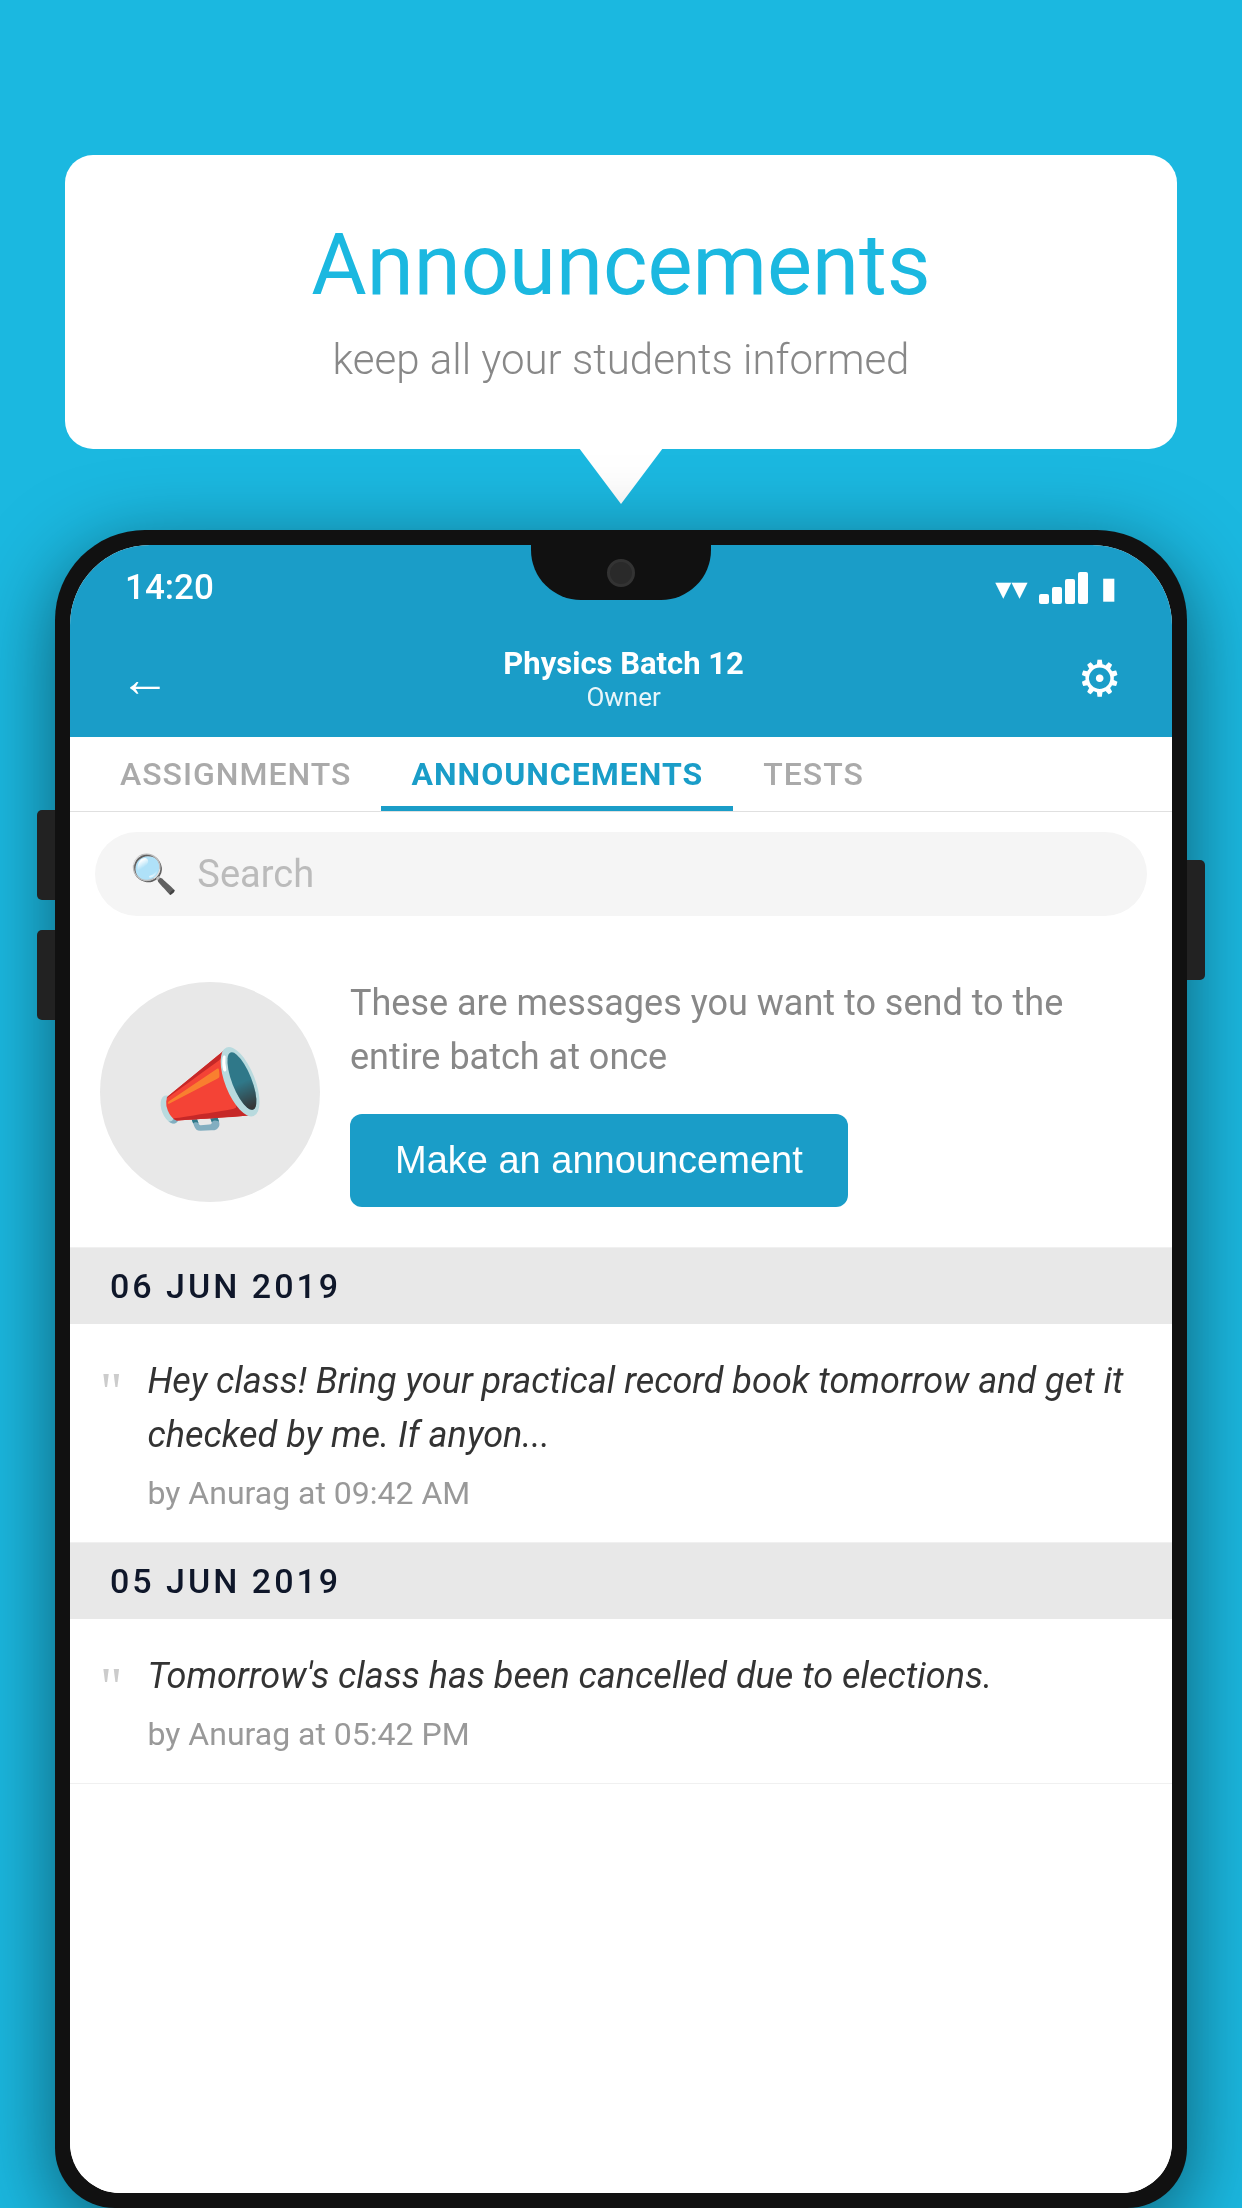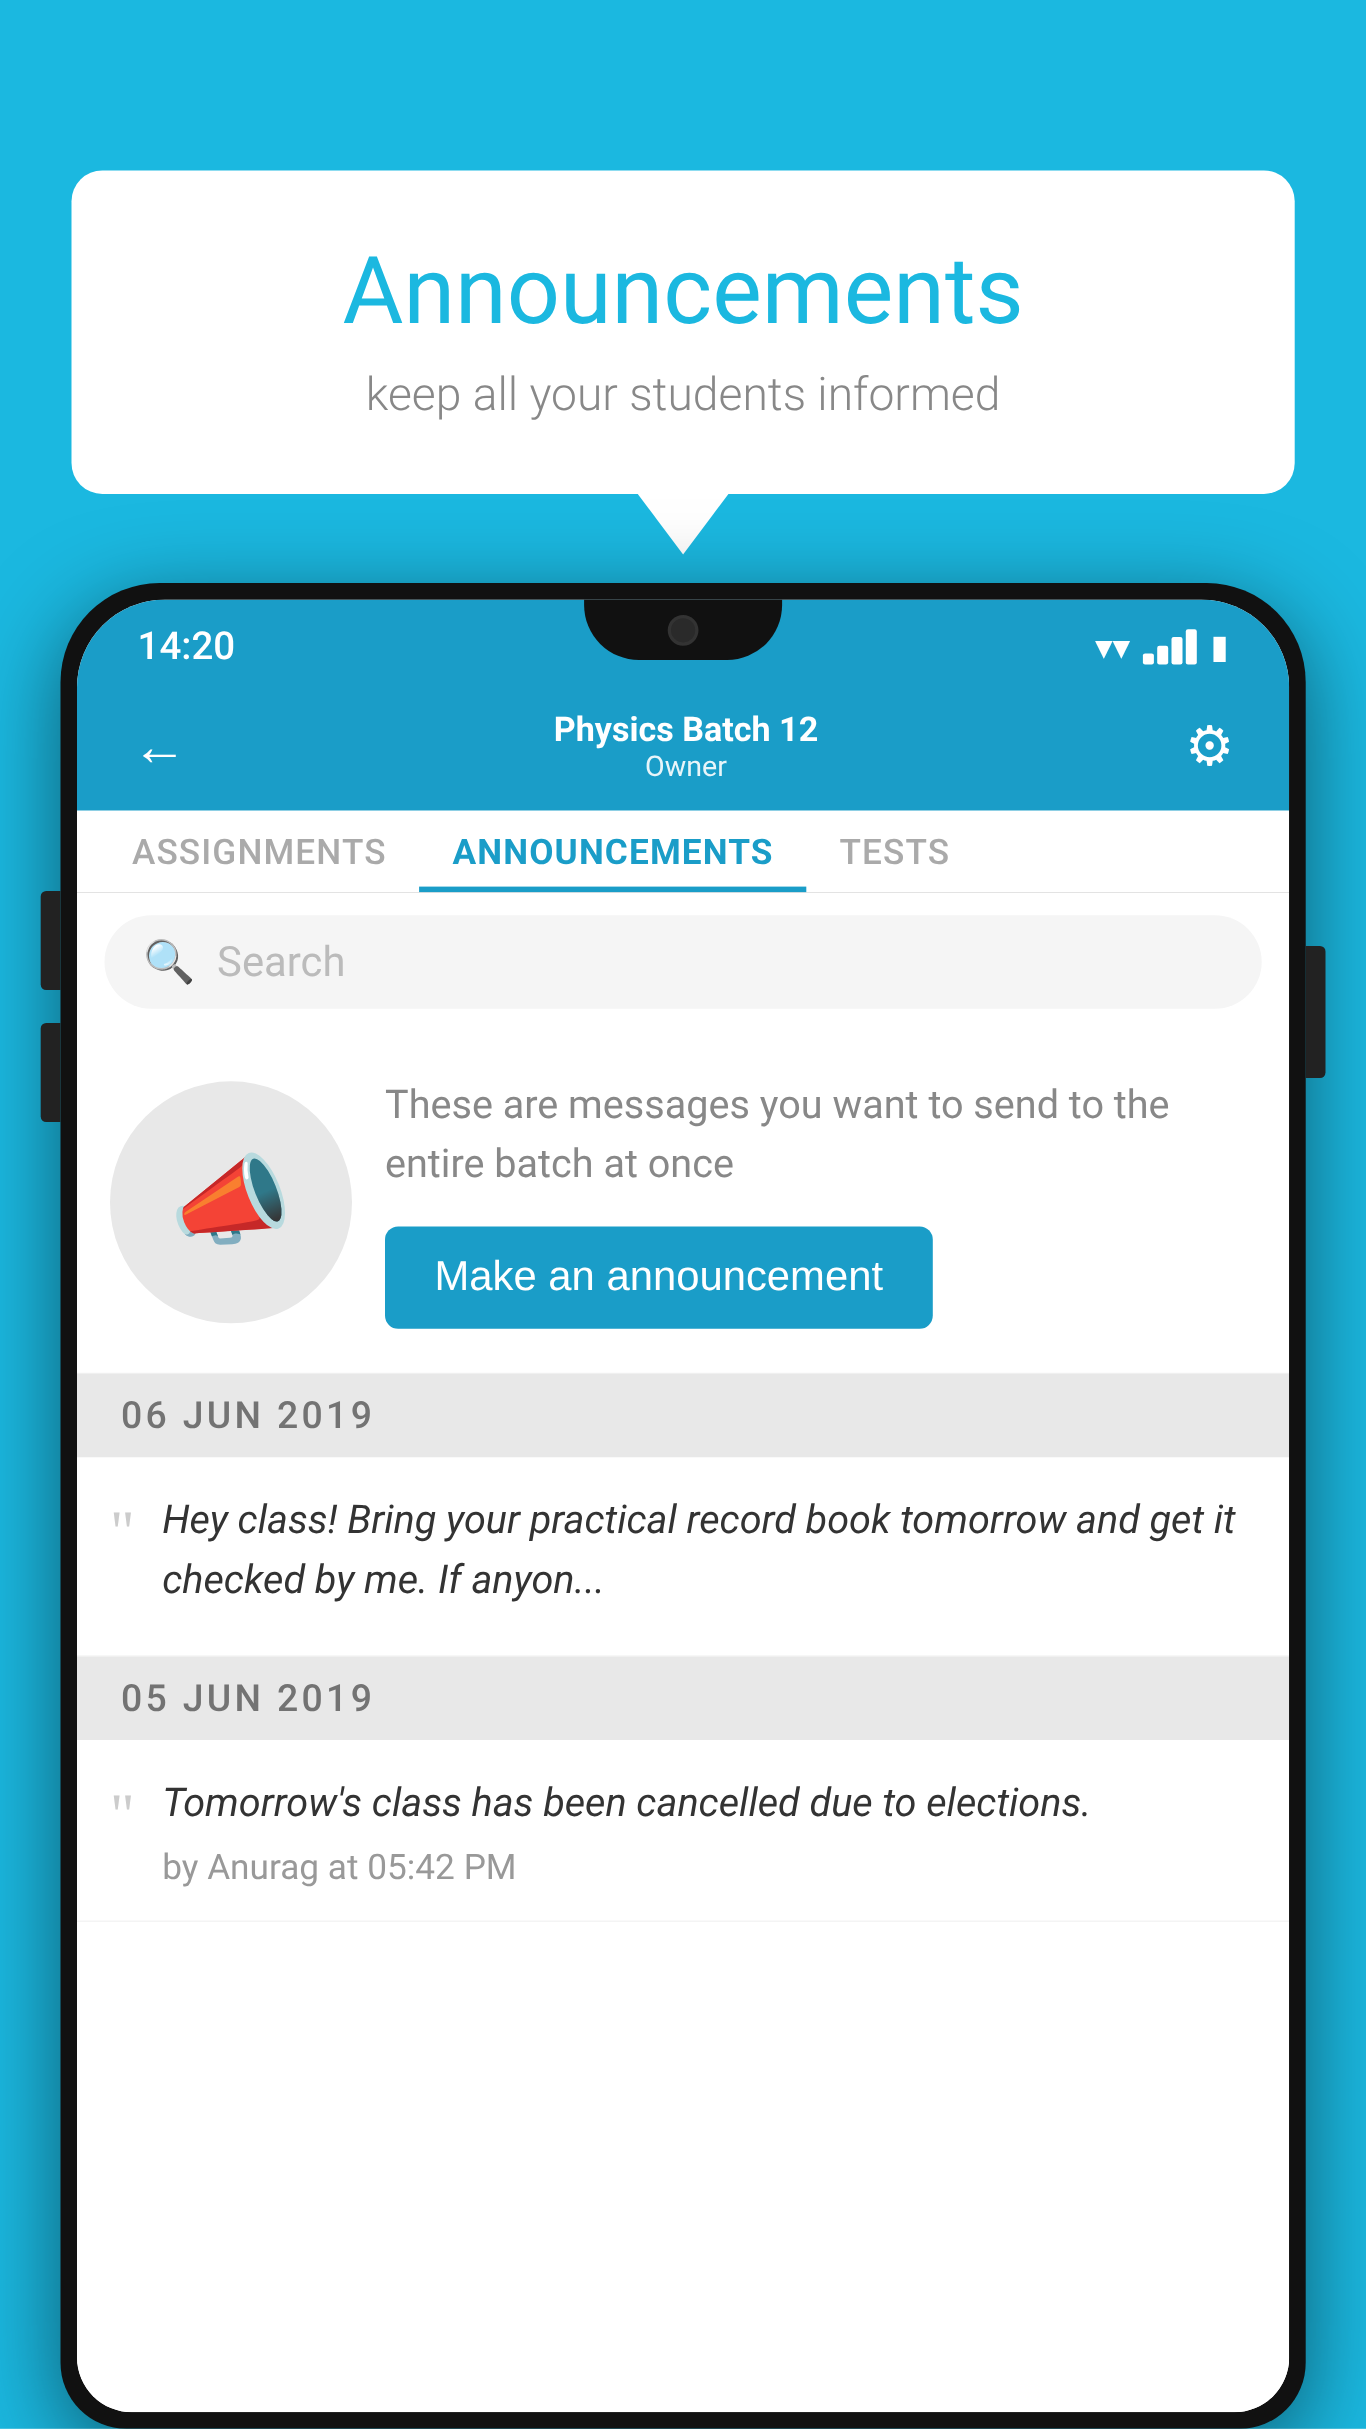--- a/index.html
+++ b/index.html
@@ -296,21 +296,21 @@
       font-weight: 500;
       cursor: pointer;
       display: inline-block;
     }
 
     
     .date-separator {
       background: #e8e8e8;
       padding: 18px 40px;
       font-size: 34px;
-      color: #737373;
+      color: #0f172a;
       letter-spacing: 3px;
       font-weight: 500;
     }
 
     
     .announcement-item {
       padding: 30px 30px;
       display: flex;
       align-items: flex-start;
       gap: 25px;
@@ -452,20 +452,21 @@
             <button class="announce-button">Make an announcement</button>
           </div>
         </div>
 
         <div class="date-separator">06  JUN  2019</div>
 
         <div class="announcement-item">
           <div class="quote-icon">"</div>
           <div class="announcement-content">
             <div class="announcement-text">Hey class! Bring your practical record book tomorrow and get it checked by me. If anyon...</div>
+            <div class="announcement-author">by Anurag at 09:42 AM</div>
           </div>
         </div>
 
         <div class="date-separator">05  JUN  2019</div>
 
         <div class="announcement-item">
           <div class="quote-icon">"</div>
           <div class="announcement-content">
             <div class="announcement-text">Tomorrow's class has been cancelled due to elections.</div>
             <div class="announcement-author">by Anurag at 05:42 PM</div>

